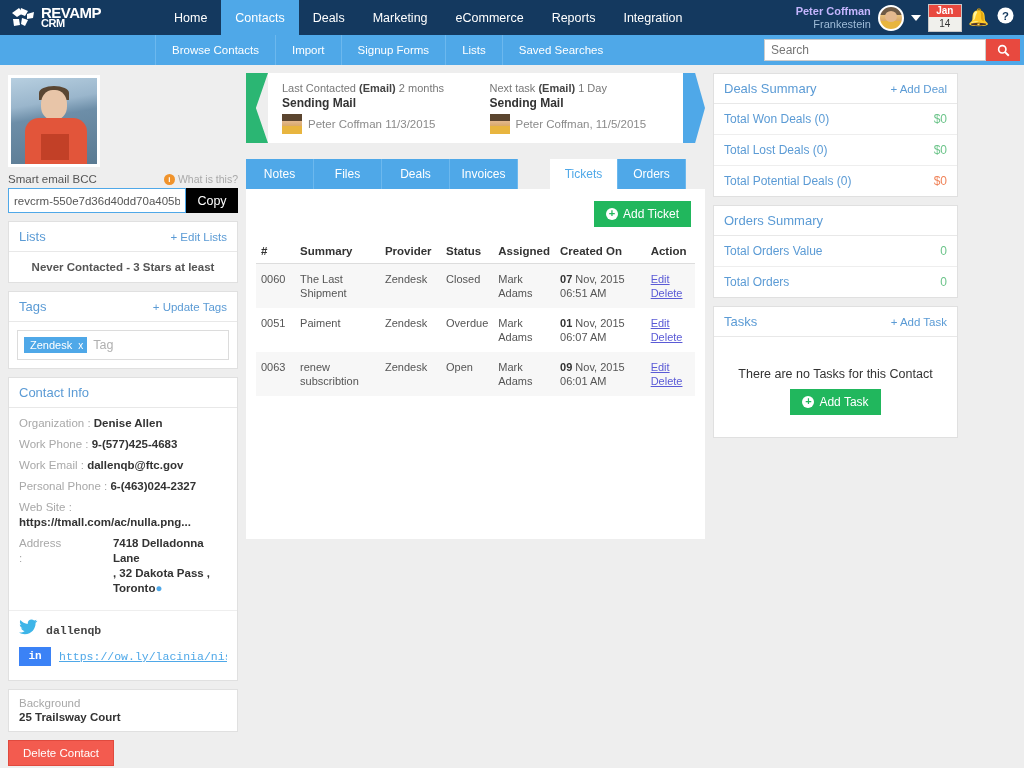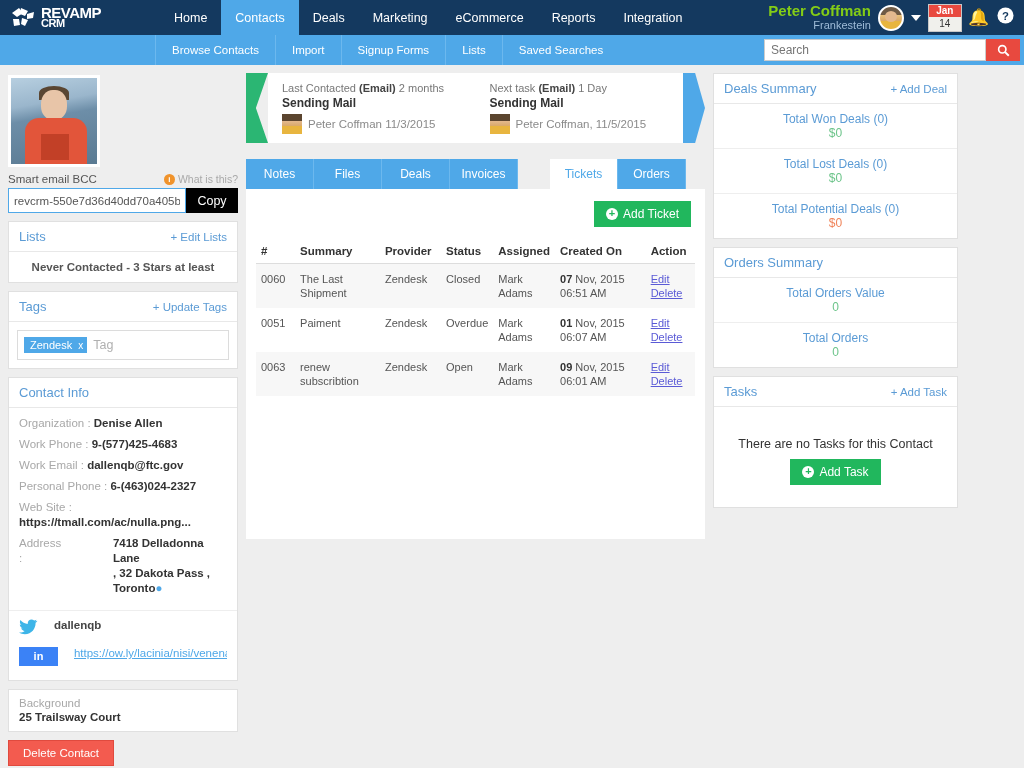--- a/index.html
+++ b/index.html
@@ -23,21 +23,21 @@
   .logo-text { color: #fff; font-weight: bold; line-height: 11px; font-size: 15px; letter-spacing: -0.5px; }
   .logo-text small { display: block; font-size: 11px; font-weight: bold; }
   .mainmenu { display: flex; align-items: stretch; }
   .mainmenu a {
     color: #fff; text-decoration: none; font-size: 12.5px;
     padding: 0 14px; display: flex; align-items: center;
   }
   .mainmenu a.active { background: #4fa8e8; }
   .userbox { margin-left: auto; display: flex; align-items: center; padding-right: 10px; gap: 7px; }
   .uname { text-align: right; line-height: 13px; }
-  .uname b { color: #84cc16; font-size: 15px; }
+  .uname b { color: #c4b5fd; font-size: 11px; }
   .uname span { color: #9fbcd8; font-size: 11px; display: block; }
   .uavatar {
     width: 26px; height: 26px; border-radius: 50%;
     border: 2px solid #fff; overflow: hidden; flex: none;
     background: linear-gradient(#6f5b45 0%, #6f5b45 38%, #e8c07a 38%, #d9a96a 62%, #e8b53f 62%);
     position: relative;
   }
   .uavatar::after {
     content: ""; position: absolute; left: 5px; top: 4px; width: 12px; height: 11px;
     border-radius: 50%; background: #e4b98e;
@@ -130,21 +130,21 @@
   
   .ci { padding: 8px 10px; }
   .ci-row { margin-bottom: 6px; font-size: 11.5px; line-height: 15px; }
   .ci-lbl { color: #a8a8a8; }
   .ci-val { color: #333; font-weight: bold; margin-top: 28px; }
   .ci-url { color: #333; font-weight: bold; font-size: 11.5px; display: block; }
   .ci-addr { display: flex; gap: 20px; }
   .ci-addr .v { font-weight: bold; color: #333; padding-left: 28px; }
   .pin { color: #4fa8e8; }
   .social { border-top: 1px solid #eee; padding: 8px 10px; }
-  .srow { display: flex; gap: 16px; margin-bottom: 6px; }
+  .srow { display: flex; align-items: center; gap: 8px; margin-bottom: 6px; font-family: Liberation Mono, monospace; }
   .ic-tw { color: #3db5e8; font-size: 17px; }
   .ic-li { width: 40px; height: 19px; background: #3b82f6; color: #fff; font-size: 11px; font-weight: bold; text-align: center; line-height: 19px; }
   .s-txt { font-size: 11.5px; color: #444; font-weight: bold; }
   .s-link { font-size: 11.5px; color: #4fa8e8; text-decoration: underline; white-space: nowrap; overflow: hidden; max-width: 168px; }
   .bg-hd { padding: 7px 10px 2px; font-size: 11.5px; color: #a8a8a8; }
   .bg-val { padding: 0 10px 8px; font-size: 11.5px; color: #333; font-weight: bold; }
   .delbtn {
     background: #f35b4f; border: 1px solid #e04a3e; color: #fff; font-size: 11.5px;
     padding: 6px 14px; cursor: pointer; font-family: "Liberation Sans", sans-serif;
   }
@@ -191,21 +191,21 @@
   table.tix td { font-size: 11px; color: #555; padding: 8px 5px; vertical-align: top; line-height: 14px; }
   table.tix tr.odd td { background: #f7f7f7; }
   table.tix tr.even td { background: #fff; }
   .tid { color: #9a9a9a; }
   .cdate b { color: #333; }
   .act-link { color: #5a5ad6; text-decoration: underline; display: block; font-size: 11px; cursor: pointer; }
 
   
   .sum-row {
     display: flex; justify-content: space-between; align-items: center;
-    padding: 8px 10px; border-bottom: 1px solid #eee; font-size: 12px; flex-direction: column;
+    padding: 8px 10px; border-bottom: 1px solid #eee; font-size: 12px;
   }
   .sum-row:last-child { border-bottom: none; }
   .sum-lbl { color: #5b9bd5; }
   .sum-val-green { color: #6cc48a; }
   .sum-val-orange { color: #f0845a; }
   .tasks-body { padding: 30px 10px 22px; text-align: center; }
   .tasks-empty { font-size: 12.5px; color: #333; margin-bottom: 8px; }
 </style>
 </head>
 <body>

